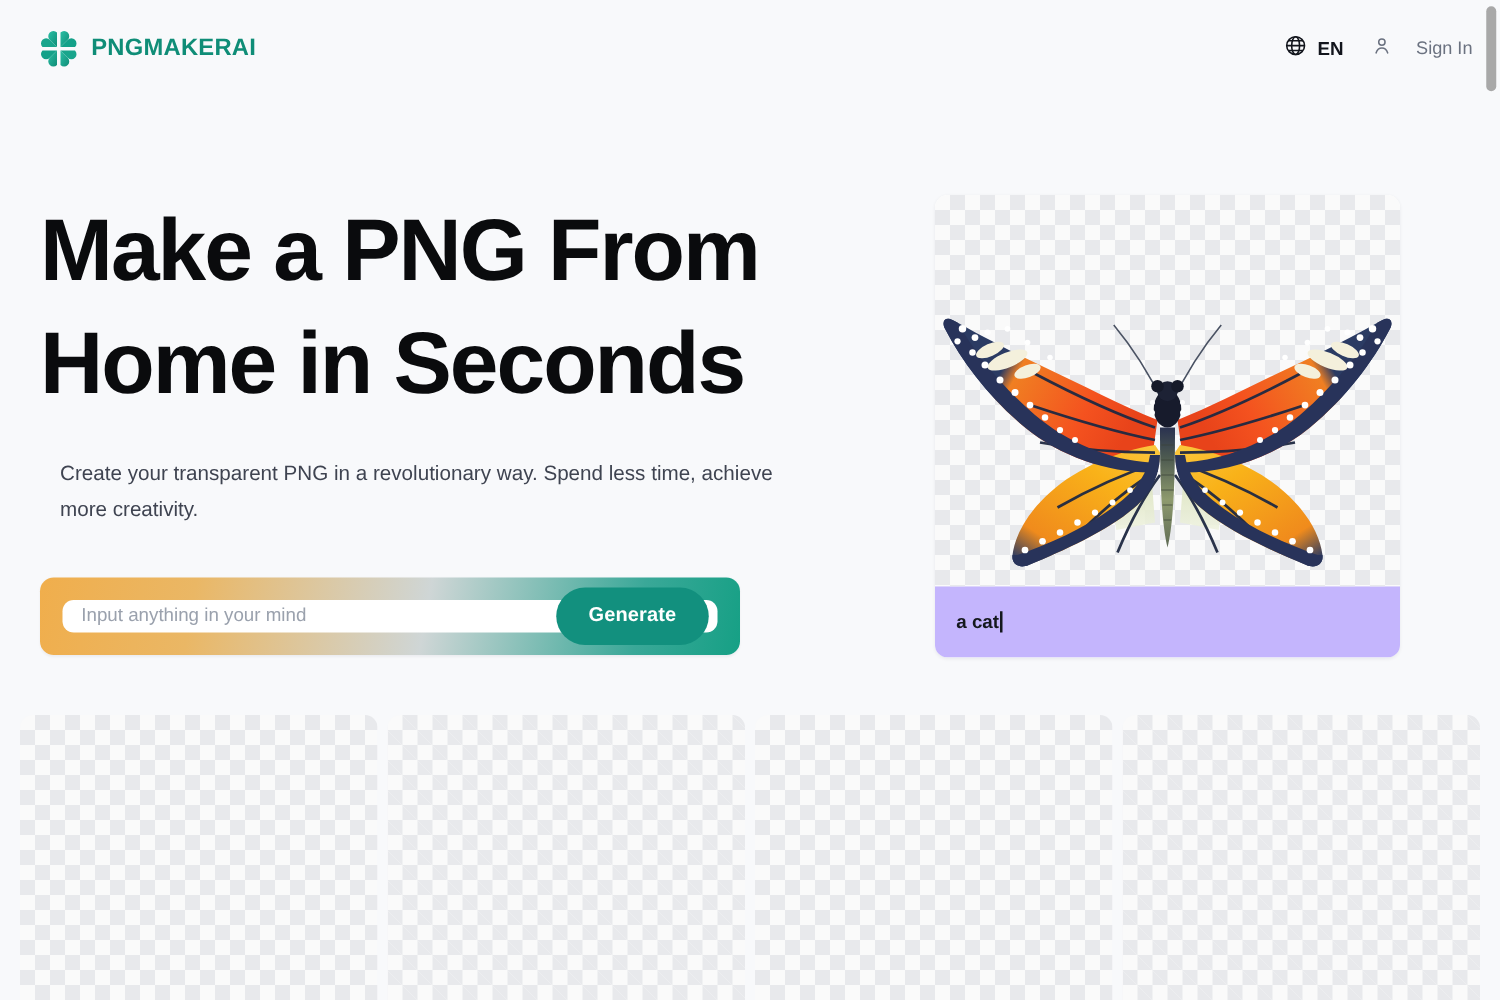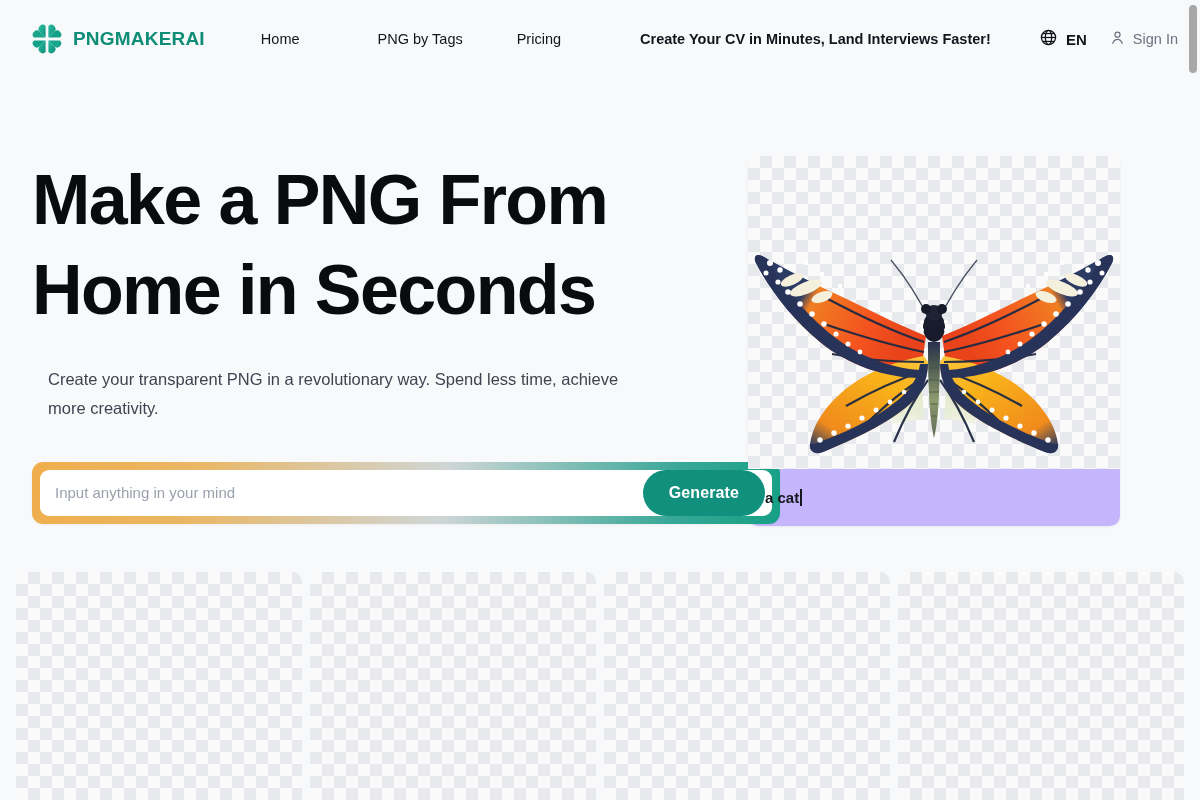--- a/index.html
+++ b/index.html
@@ -80,21 +80,21 @@
     cursor: pointer;
   }
   .lang-code {
     font-size: 15px;
     font-weight: 700;
     color: #12151c;
   }
   .signin {
     display: flex;
     align-items: center;
-    gap: 7px;
+    gap: 19px;
     cursor: pointer;
   }
   .signin-label {
     font-size: 14.5px;
     color: #6b7280;
   }
   .ic { display: block; }
 
   
   .hero {
@@ -117,24 +117,24 @@
     line-height: 1.72;
     color: #3f4category;
     color: #3f4451;
     max-width: 600px;
     margin-bottom: 40px;
     margin-left: 16px;
   }
 
   .prompt-bar {
     position: relative;
-    width: 748px;
+    width: 560px;
     height: 62px;
     border-radius: 11px;
-    padding: 8px;
+    padding: 18px;
     background: linear-gradient(100deg, #f0ae4c 0%, #eab765 22%, #cfd6d6 55%, #3aa898 85%, #16a085 100%);
     box-shadow: 0 1px 2px rgba(16,24,40,.05);
   }
   .prompt-inner {
     width: 100%;
     height: 100%;
     background: #ffffff;
     border-radius: 9px;
     display: flex;
     align-items: center;
@@ -266,26 +266,20 @@
         <path d="M13.6 16.4 L13.6 28 A4.1 4.1 0 0 1 7.8 28 A4.1 4.1 0 0 1 7.8 22.2 Z" fill="url(#cl1)"></path>
         <path d="M2 13.6 L13.6 13.6 L7.8 7.8 A4.1 4.1 0 0 0 2 7.8 A4.1 4.1 0 0 0 2 13.6 Z" fill="#19a58c"></path>
         <path d="M28 16.4 L16.4 16.4 L22.2 22.2 A4.1 4.1 0 0 0 28 22.2 A4.1 4.1 0 0 0 28 16.4 Z" fill="#19a58c"></path>
         <path d="M2 16.4 L13.6 16.4 L7.8 22.2 A4.1 4.1 0 0 1 2 22.2 A4.1 4.1 0 0 1 2 16.4 Z" fill="#14a189"></path>
         <path d="M28 13.6 L16.4 13.6 L22.2 7.8 A4.1 4.1 0 0 1 28 7.8 A4.1 4.1 0 0 1 28 13.6 Z" fill="#14a189"></path>
       </svg>
     </span>
     <span class="brand-name">PNGMAKERAI</span>
   </div>
 
-  <nav class="main-nav">
-    <a class="nav-link nav-item-1">Home</a>
-    <a class="nav-link nav-item-2">PNG by Tags</a>
-    <a class="nav-link nav-item-3">Pricing</a>
-    <a class="nav-link nav-item-4">Create Your CV in Minutes, Land Interviews Faster!</a>
-  </nav>
 
   <div class="header-right">
     <div class="lang-switch">
       <span class="ic">
         <svg width="19" height="19" viewBox="0 0 24 24" fill="none" stroke="#12151c" stroke-width="1.6">
           <circle cx="12" cy="12" r="9"></circle>
           <ellipse cx="12" cy="12" rx="4" ry="9"></ellipse>
           <line x1="3" y1="12" x2="21" y2="12"></line>
           <line x1="4.6" y1="7" x2="19.4" y2="7"></line>
           <line x1="4.6" y1="17" x2="19.4" y2="17"></line>

